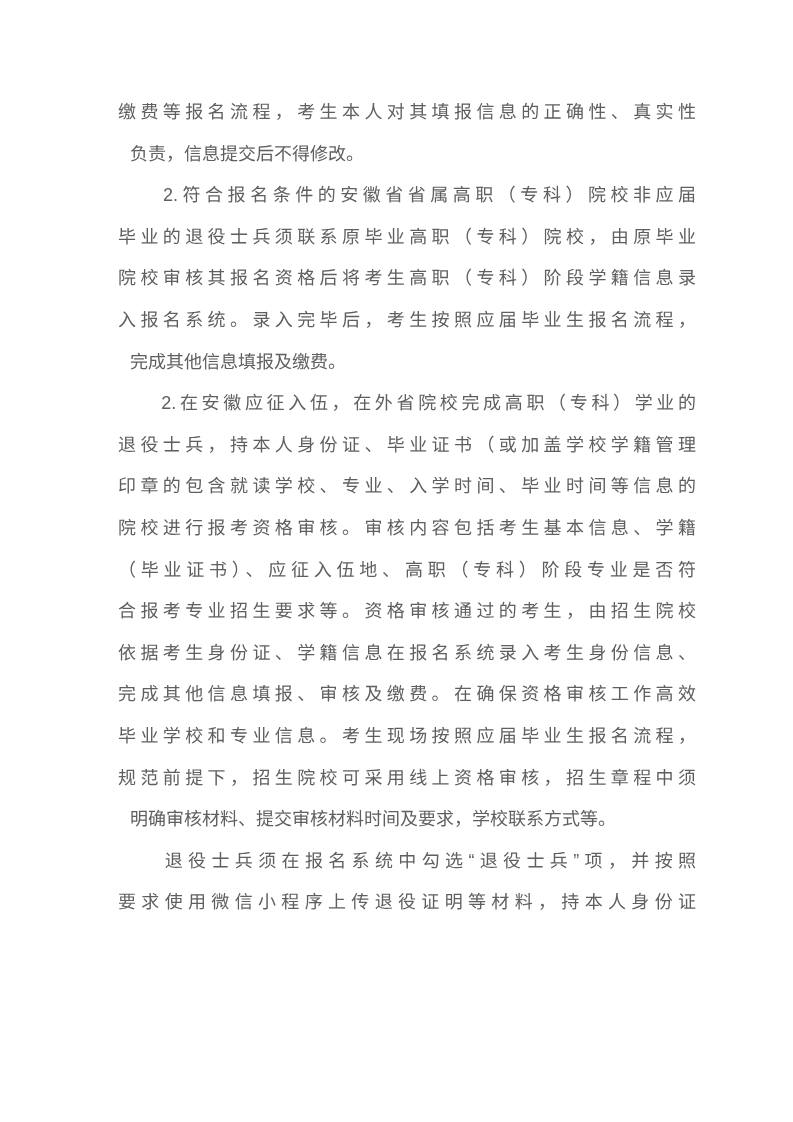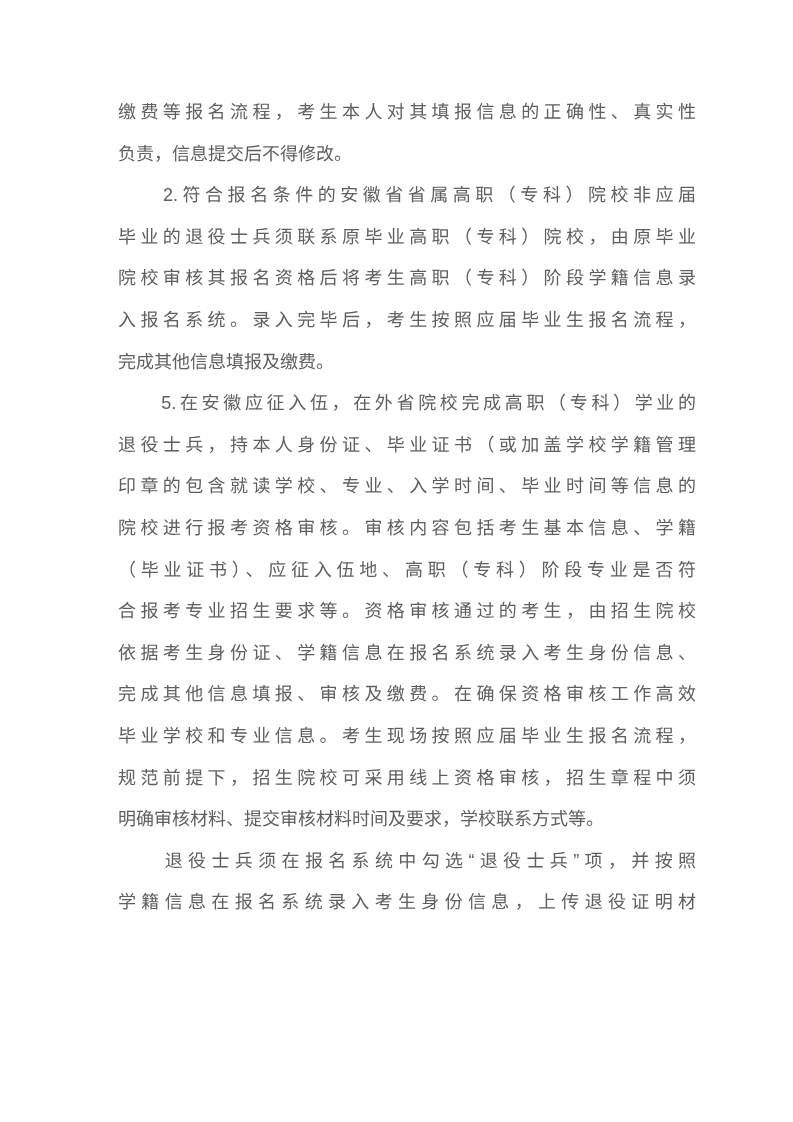--- a/index.html
+++ b/index.html
@@ -33,20 +33,21 @@
   }
   .line {
     height: 41.6px;
     line-height: 41.6px;
     text-align: justify;
     text-align-last: justify;
     overflow: hidden;
   }
   .line.last {
     text-align-last: left;
+    margin-left: 12px;
   }
 </style>
 </head>
 <body>
 
 <div class="page">
   <div class="doc">
 
     <div class="para">
       <div class="line">缴费等报名流程，考生本人对其填报信息的正确性、真实性</div>
@@ -55,32 +56,32 @@
 
     <div class="para">
       <div class="line">　　2.符合报名条件的安徽省省属高职（专科）院校非应届</div>
       <div class="line">毕业的退役士兵须联系原毕业高职（专科）院校，由原毕业</div>
       <div class="line">院校审核其报名资格后将考生高职（专科）阶段学籍信息录</div>
       <div class="line">入报名系统。录入完毕后，考生按照应届毕业生报名流程，</div>
       <div class="line last">完成其他信息填报及缴费。</div>
     </div>
 
     <div class="para">
-      <div class="line">　　5.在安徽应征入伍，在外省院校完成高职（专科）学业的</div>
+      <div class="line">　　2.在安徽应征入伍，在外省院校完成高职（专科）学业的</div>
       <div class="line">退役士兵，持本人身份证、毕业证书（或加盖学校学籍管理</div>
       <div class="line">印章的包含就读学校、专业、入学时间、毕业时间等信息的</div>
       <div class="line">院校进行报考资格审核。审核内容包括考生基本信息、学籍</div>
       <div class="line">（毕业证书）、应征入伍地、高职（专科）阶段专业是否符</div>
       <div class="line">合报考专业招生要求等。资格审核通过的考生，由招生院校</div>
       <div class="line">依据考生身份证、学籍信息在报名系统录入考生身份信息、</div>
       <div class="line">完成其他信息填报、审核及缴费。在确保资格审核工作高效</div>
       <div class="line">毕业学校和专业信息。考生现场按照应届毕业生报名流程，</div>
       <div class="line">规范前提下，招生院校可采用线上资格审核，招生章程中须</div>
       <div class="line last">明确审核材料、提交审核材料时间及要求，学校联系方式等。</div>
     </div>
 
     <div class="para">
       <div class="line">　　退役士兵须在报名系统中勾选“退役士兵”项，并按照</div>
-      <div class="line">学籍信息在报名系统录入考生身份信息，上传退役证明材</div>
+      <div class="line">要求使用微信小程序上传退役证明等材料，持本人身份证</div>
     </div>
 
   </div>
 </div>
 
 </body></html>

